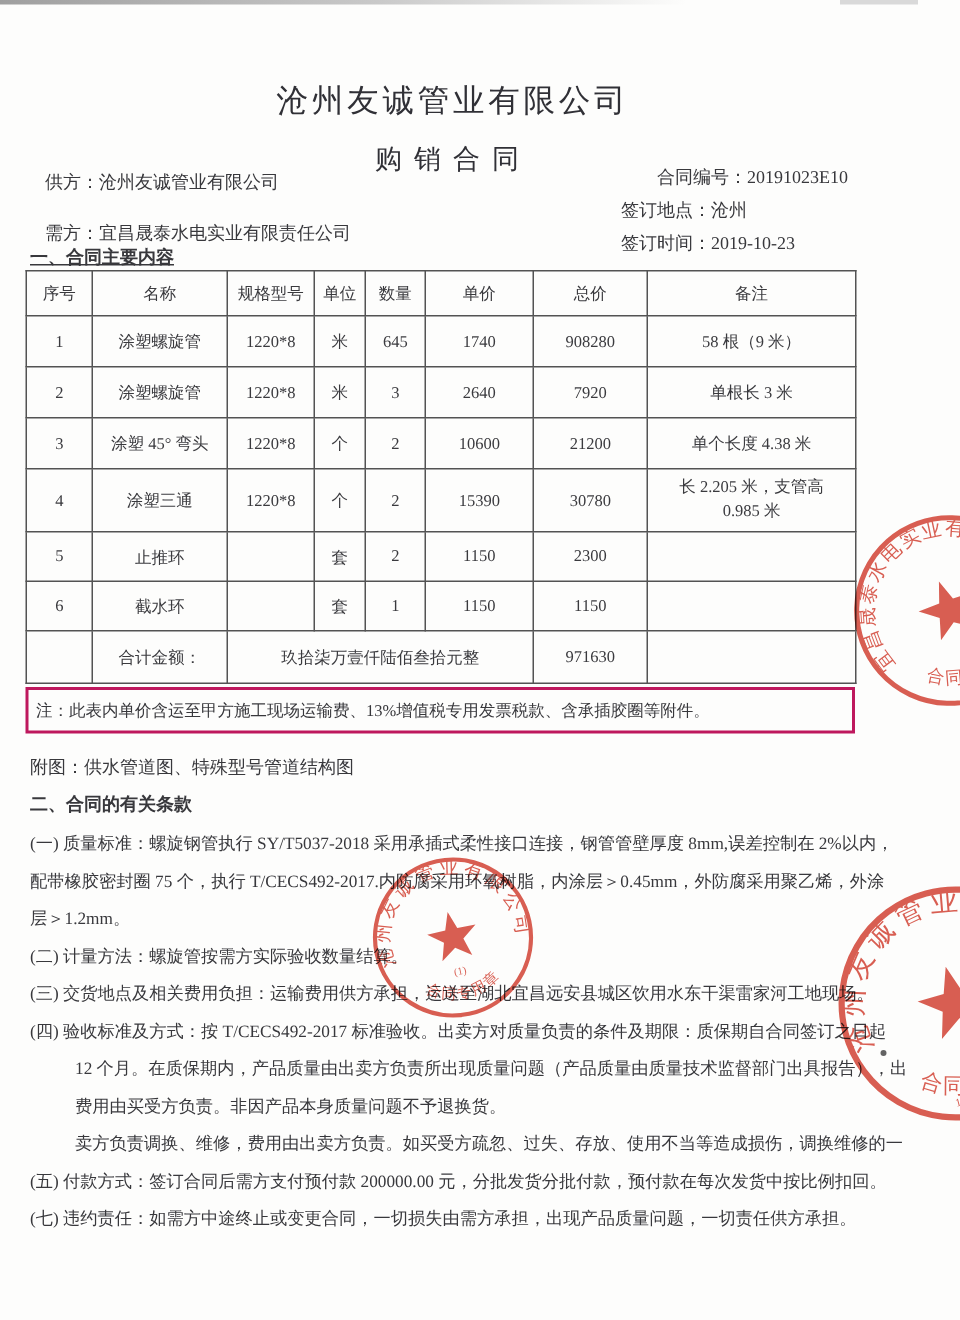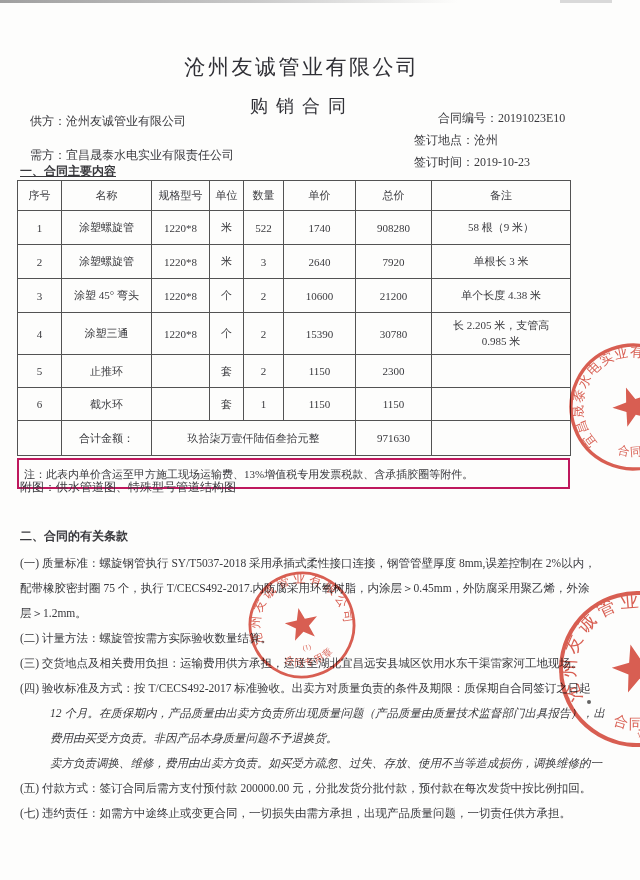--- a/index.html
+++ b/index.html
@@ -43,25 +43,25 @@
   table.items td.wrap{white-space:normal;line-height:1.45;padding:2px 8px;}
   col.c-idx{width:44px;}col.c-name{width:90px;}col.c-spec{width:58px;}
   col.c-unit{width:34px;}col.c-qty{width:40px;}col.c-price{width:72px;}
   col.c-total{width:76px;}col.c-remark{width:139px;}
 
   .note-box{
     left:17px;top:458px;width:553px;height:31px;box-sizing:border-box;
     border:2px solid #be185d;font-size:11px;line-height:29px;
     padding-left:5px;white-space:nowrap;overflow:hidden;
   }
-  .attachment-line{left:20px;top:479px;font-size:12px;white-space:nowrap;}
+  .attachment-line{left:20px;top:503px;font-size:12px;white-space:nowrap;}
 
   .clauses{left:20px;top:551px;width:598px;font-size:11.5px;}
   .cl{height:25px;line-height:25px;white-space:nowrap;overflow:hidden;}
-  .cl.ind{padding-left:30px;font-style:italic;}
+  .cl.ind{padding-left:30px;}
 
   .seal{position:absolute;color:#d23c2d;opacity:.82;mix-blend-mode:multiply;pointer-events:none;}
   .seal .ring{fill:none;stroke:currentColor;stroke-width:3.6px;}
   .seal .star{fill:currentColor;}
   .seal text{fill:currentColor;font-family:"Liberation Serif","DejaVu Serif",serif;}
   .seal .arc-t{font-size:16px;letter-spacing:3.5px;}
   .seal .arc-t-sm{font-size:14px;letter-spacing:1.5px;}
   .seal .arc-b{font-size:12.5px;letter-spacing:1.5px;}
   .seal .idx{font-size:9px;}
   .seal .serial{font-size:6.5px;letter-spacing:1px;}
@@ -109,21 +109,21 @@
       <th>数量</th>
       <th>单价</th>
       <th>总价</th>
       <th>备注</th>
     </tr>
     <tr style="height:34px">
       <td>1</td>
       <td>涂塑螺旋管</td>
       <td>1220*8</td>
       <td>米</td>
-      <td>522</td>
+      <td>645</td>
       <td>1740</td>
       <td>908280</td>
       <td>58 根（9 米）</td>
     </tr>
     <tr style="height:34px">
       <td>2</td>
       <td>涂塑螺旋管</td>
       <td>1220*8</td>
       <td>米</td>
       <td>3</td>

